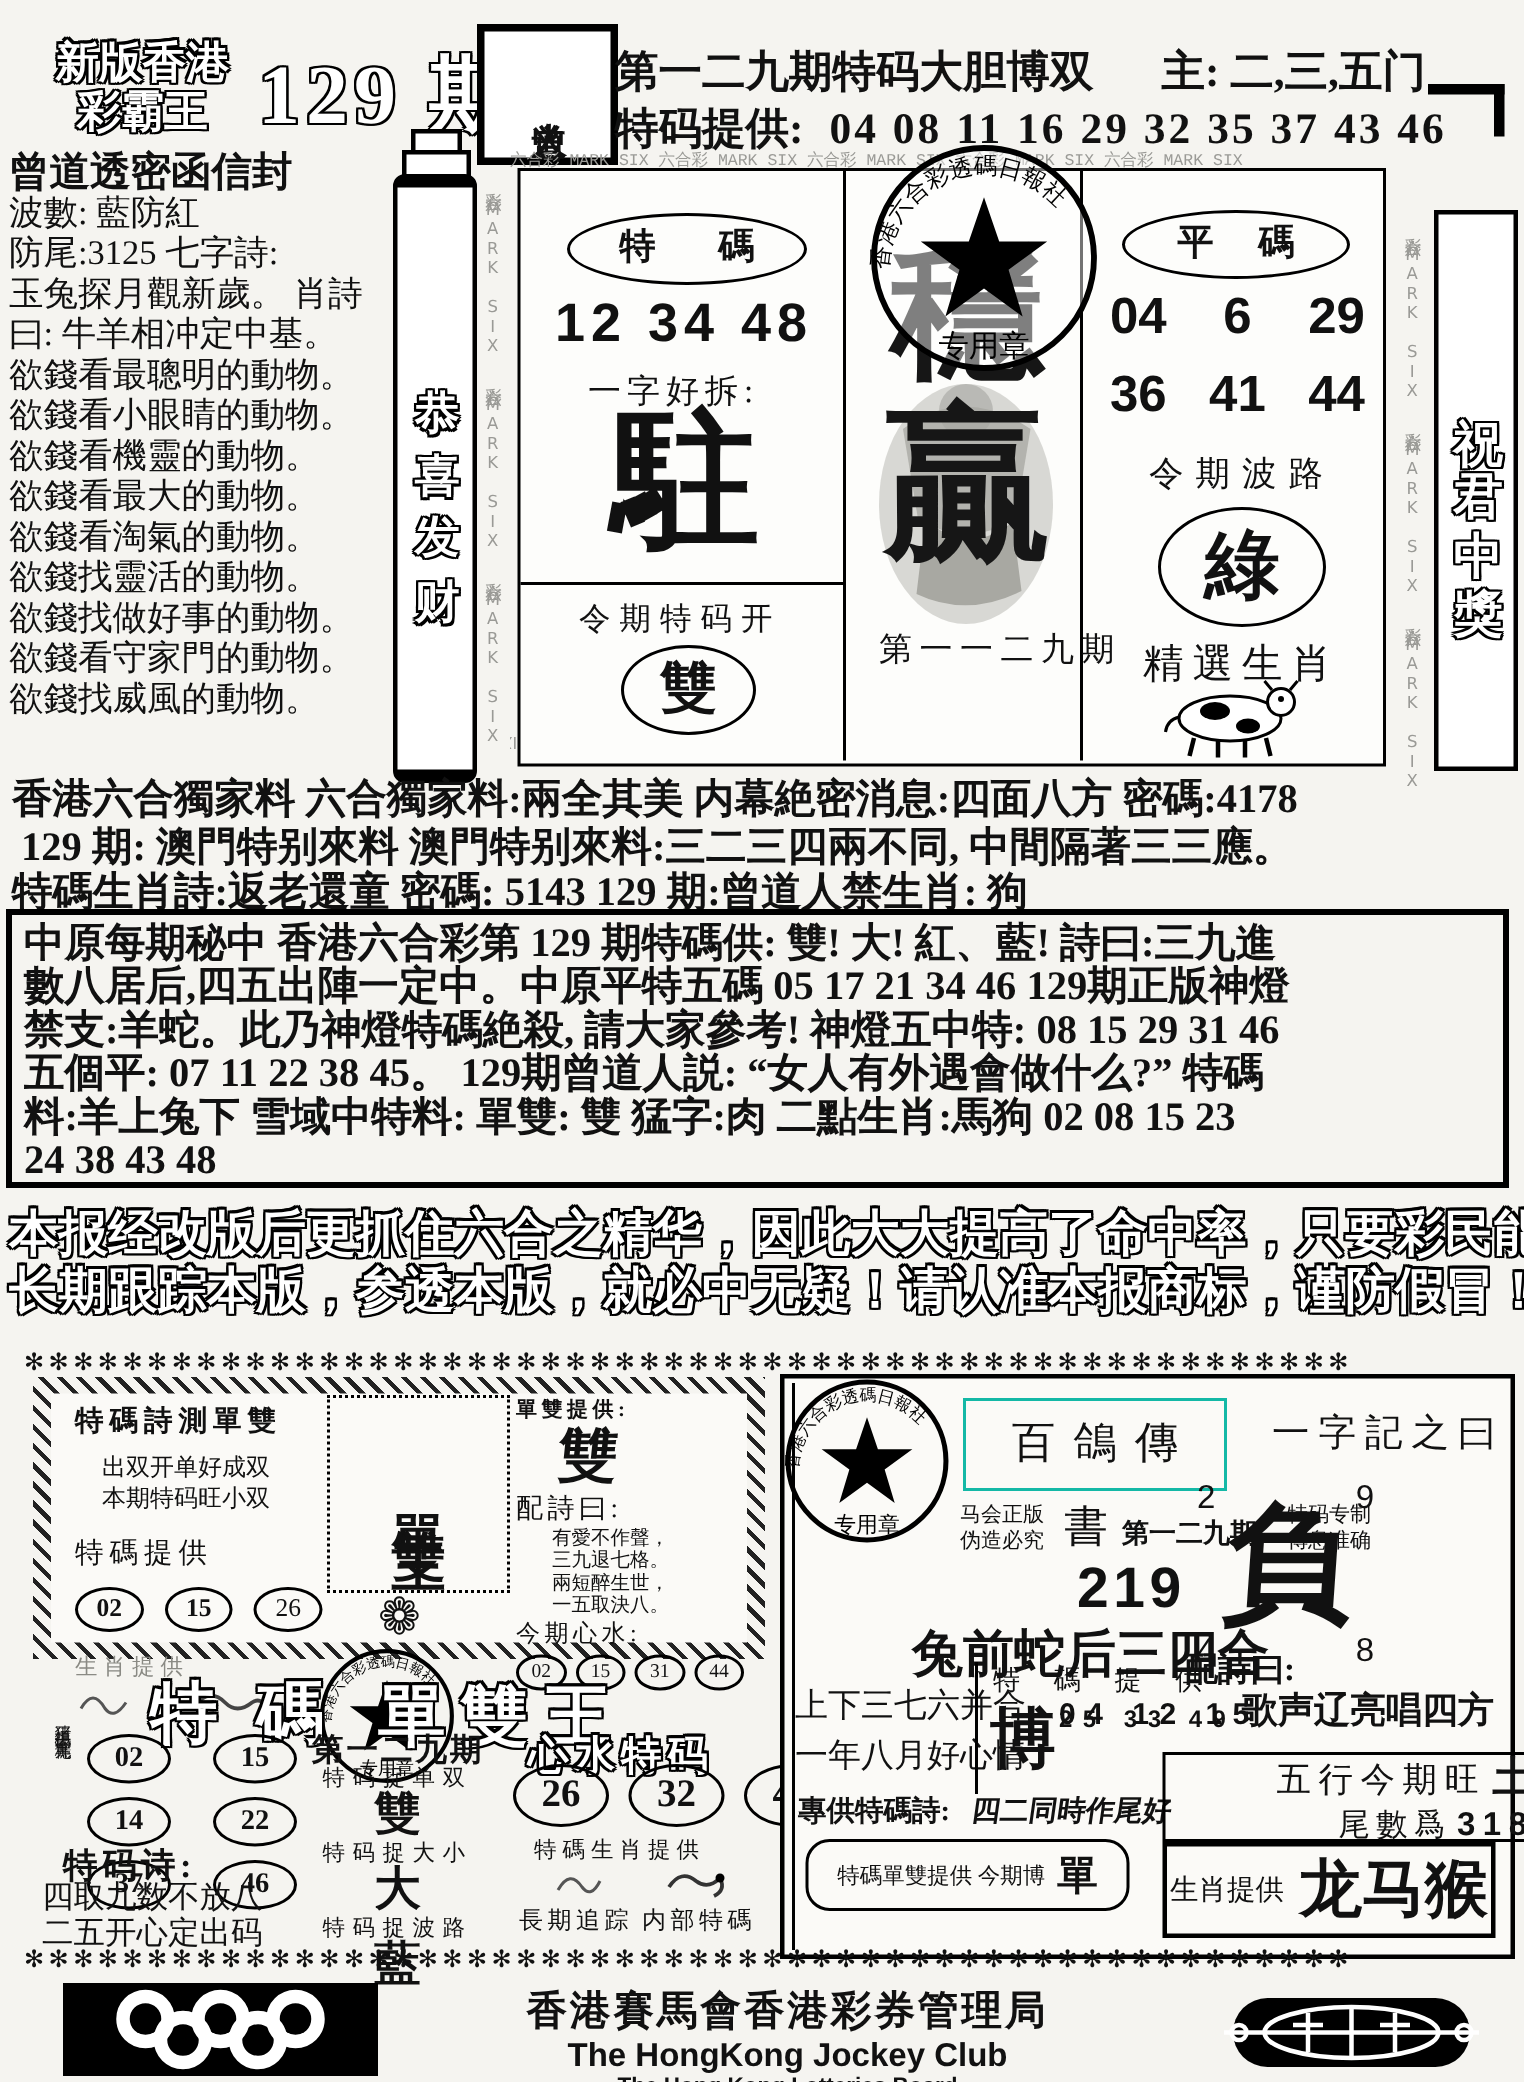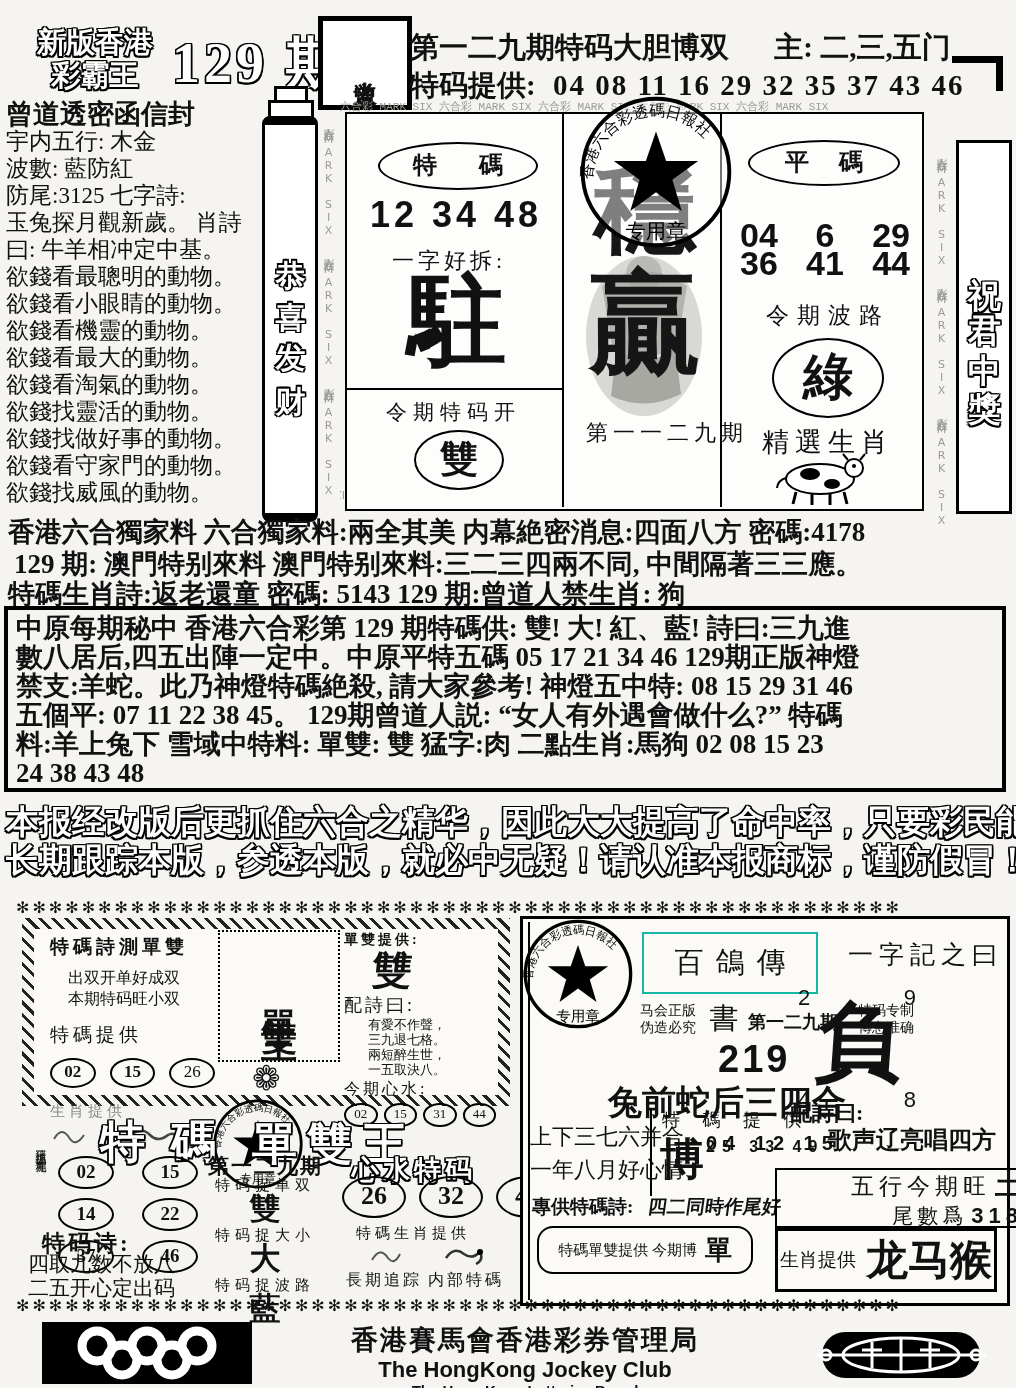--- a/index.html
+++ b/index.html
@@ -42,21 +42,20 @@
   </div>
   <div class="abs b nowrap" style="left:410px;top:66px;font-size:29px;">
     <span>特码提供:</span>
     <span style="margin-left:10px;letter-spacing:2px;">04 08 11 16 29 32 35 37 43 46</span>
   </div>
   <div class="abs" style="left:952px;top:56px;width:44px;height:28px;border-top:7px solid #000;border-right:7px solid #000;"></div>
 
   <div class="abs b nowrap" style="left:6px;top:96px;font-size:27px;">曾道透密函信封</div>
 
   <div class="abs kai" style="left:6px;top:128px;width:256px;font-size:23px;line-height:27px;">
-    <div>宇内五行:  木金</div>
     <div>波數:  藍防紅</div>
     <div>防尾:3125   七字詩:</div>
     <div>玉兔探月觀新歲。 肖詩</div>
     <div>曰:  牛羊相冲定中基。</div>
     <div>欲錢看最聰明的動物。</div>
     <div>欲錢看小眼睛的動物。</div>
     <div>欲錢看機靈的動物。</div>
     <div>欲錢看最大的動物。</div>
     <div>欲錢看淘氣的動物。</div>
     <div>欲錢找靈活的動物。</div>
@@ -101,21 +100,21 @@
 
   <svg class="abs" style="left:578px;top:94px;" width="156" height="156" viewBox="0 0 100 100">
     <circle cx="50" cy="50" r="47" fill="rgba(255,255,255,0.45)" stroke="#000" stroke-width="2.5"></circle>
     <path id="arc1" d="M 9,55 A 41,41 0 0 1 91,55" fill="none"></path>
     <text font-size="10" fill="#000"><textPath href="#arc1">香港六合彩透碼日報社</textPath></text>
     <polygon points="50,24 56.5,43 77,43 60.5,55 66.5,75 50,63 33.5,75 39.5,55 23,43 43.5,43" fill="#000"></polygon>
     <text x="50" y="92" font-size="13" text-anchor="middle" fill="#000">专用章</text>
   </svg>
 
   <div class="abs oval b" style="left:748px;top:140px;width:148px;height:42px;line-height:40px;font-size:24px;letter-spacing:12px;text-indent:12px;">平 碼</div>
-  <div class="abs b" style="left:740px;top:192px;width:170px;display:flex;justify-content:space-between;font-size:34px;font-family:'Liberation Sans',sans-serif;margin-top:24px;">
+  <div class="abs b" style="left:740px;top:192px;width:170px;display:flex;justify-content:space-between;font-size:34px;font-family:'Liberation Sans',sans-serif;">
     <span>04</span>
     <span>6</span>
     <span>29</span>
   </div>
   <div class="abs b" style="left:740px;top:244px;width:170px;display:flex;justify-content:space-between;font-size:34px;font-family:'Liberation Sans',sans-serif;">
     <span>36</span>
     <span>41</span>
     <span>44</span>
   </div>
   <div class="abs kai nowrap" style="left:766px;top:300px;font-size:23px;letter-spacing:8px;">令期波路</div>

